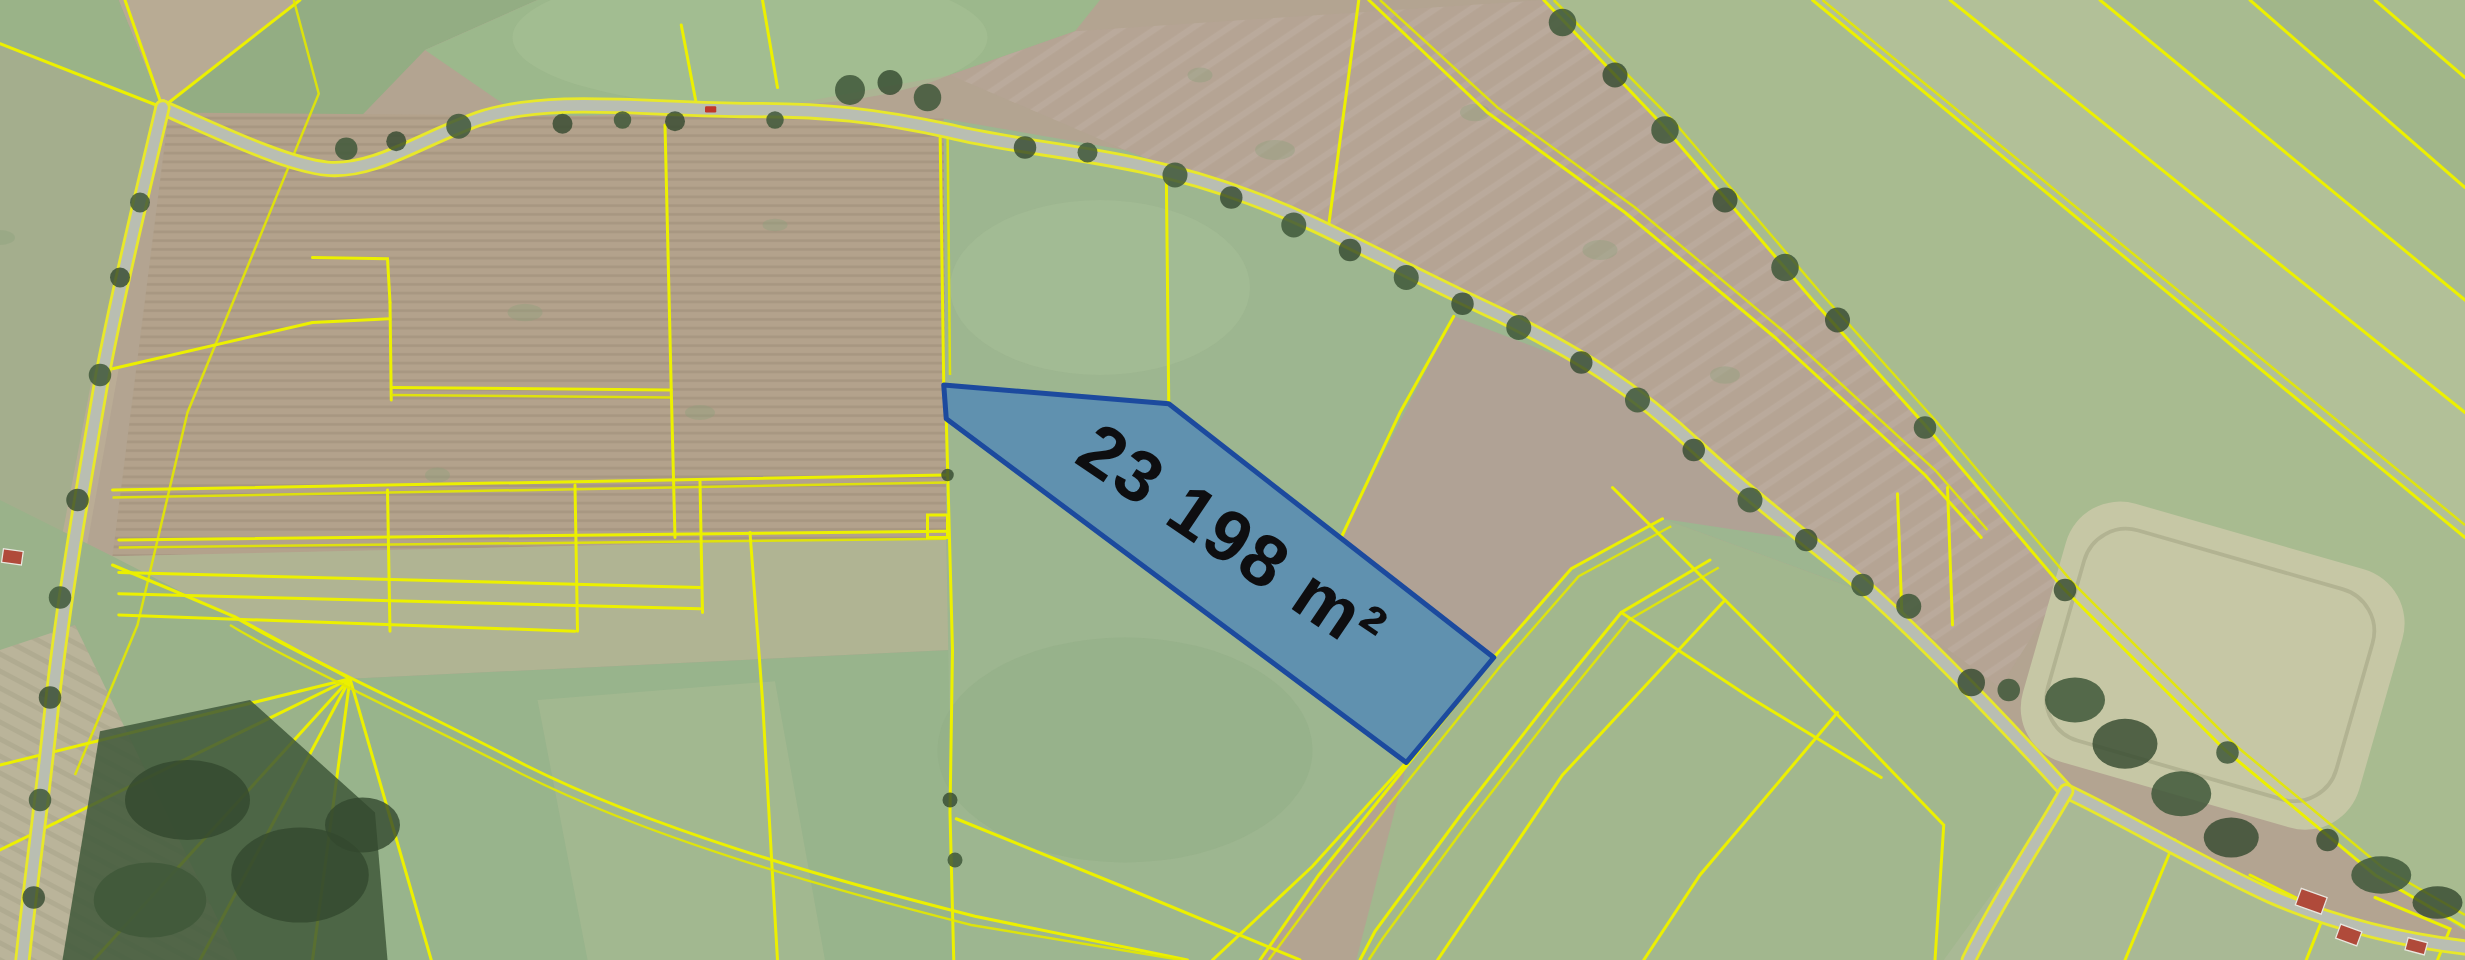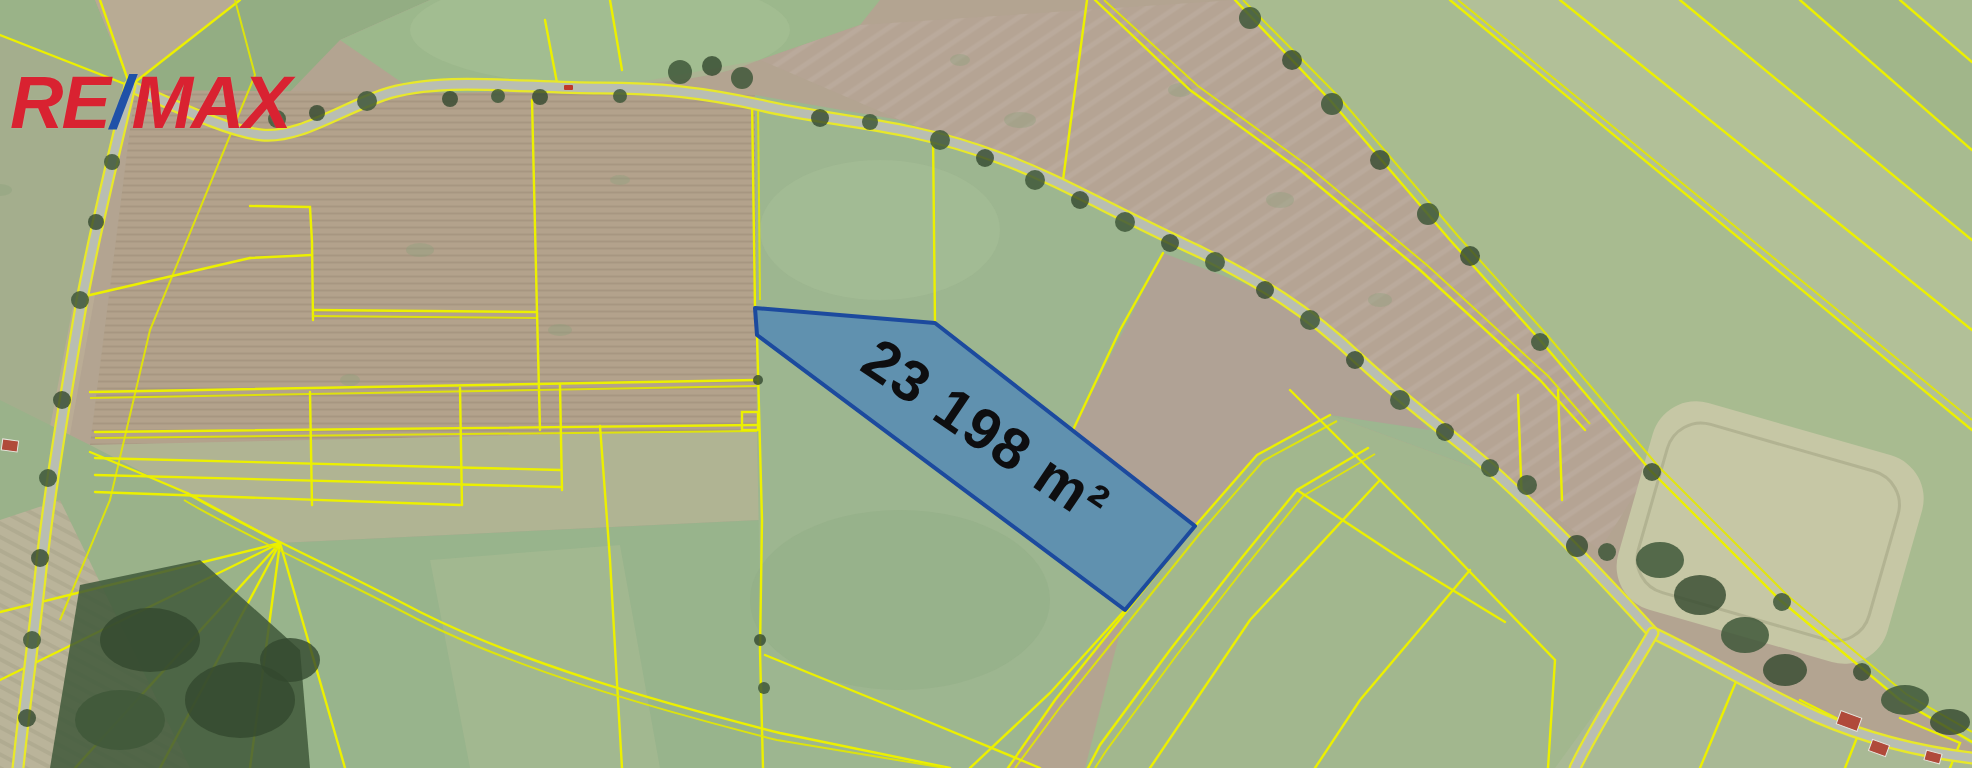--- a/index.html
+++ b/index.html
@@ -277,17 +277,14 @@
     <rect x="1870" y="742" width="18" height="12" transform="rotate(20 1879 748)"></rect>
     <rect x="1925" y="752" width="16" height="10" transform="rotate(15 1933 757)"></rect>
   </g>
 
   <g>
     <path d="M755,308 L935,323 L1195,526 L1125,610 L757,335 Z" fill-opacity="0.55" stroke="#1c4a9e" stroke-width="4" stroke-linejoin="round" fill="#2d73c8"></path>
     <text class="area-label" x="975" y="448" text-anchor="middle" transform="rotate(34 975 448)">23 198 m²</text>
   </g>
 </svg>
 
-<div id="remax-logo">
-  <span class="logo-red">RE</span><span class="logo-blue">/</span><span class="logo-red">MAX</span>
+
 </div>
 
-</div>
-
 </body></html>

